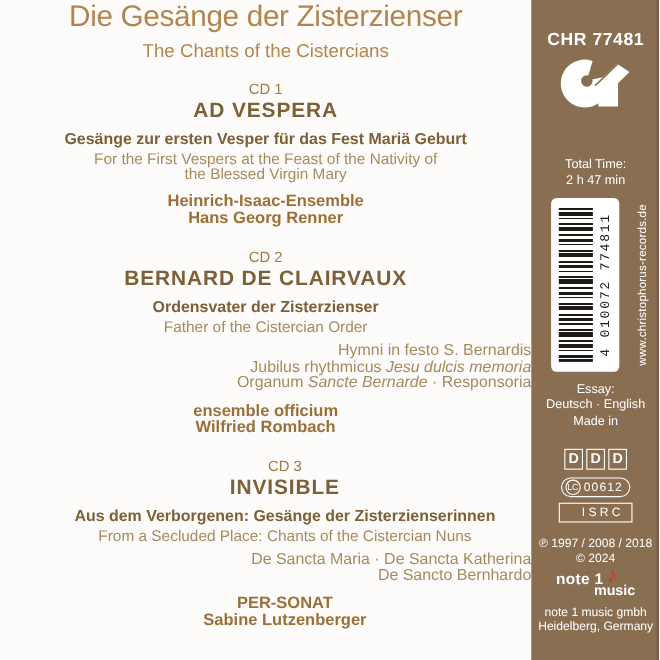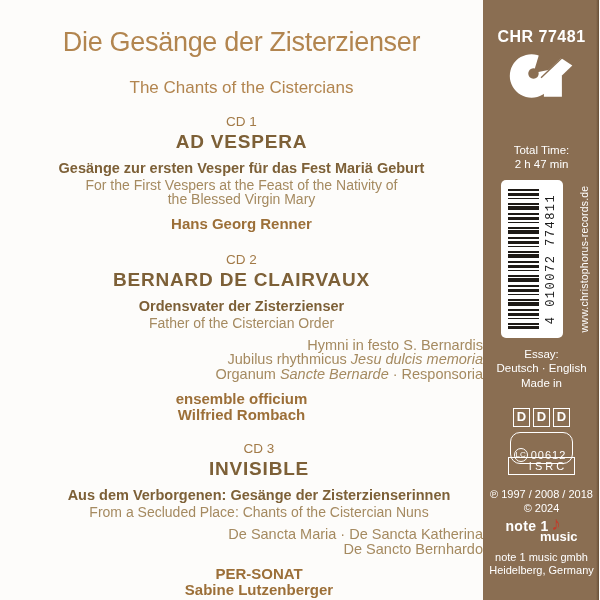--- a/index.html
+++ b/index.html
@@ -17,23 +17,23 @@
   html,body { width:600px; height:600px; }
   body {
     display:flex;
     background:#fdfcfa;
     font-family:"Liberation Sans", sans-serif;
     overflow:hidden;
   }
 
   
   .main { width:483px; height:600px; text-align:center; }
-  .header { padding-top:27px; }
+  .header { }
   .title-de { font-size:27px; letter-spacing:-0.3px; color:var(--title-bronze); line-height:31px; }
-  .title-en { font-size:17px; color:var(--title-bronze); margin-top:20px; }
+  .title-en { font-size:17px; color:var(--title-bronze); margin-top:6px; }
 
   .cd1 { margin-top:16px; }
   .cd2 { margin-top:20px; }
   .cd3 { margin-top:19px;padding-left:35px; }
 
   .cd-label { font-size:13.5px; color:var(--cd-label-brown); }
   .cd-title { font-size:19px; font-weight:bold; letter-spacing:0.8px; color:var(--heading-brown); margin-top:2px; }
   .sub-de { font-size:14.5px; font-weight:bold; color:var(--heading-brown); margin-top:7px; }
   .sub-en { font-size:14px; color:var(--light-brown); line-height:14px; margin-top:2px; }
   .works { font-size:14.5px; color:var(--light-brown); line-height:14.5px; margin-top:8px;text-align:right; }
@@ -92,21 +92,21 @@
 
   .ddd { top:408px; display:flex; justify-content:center; gap:3px; }
   .ddd-box {
     width:17px; height:19px; border:1.5px solid #fff;
     font-size:13px; font-weight:bold; line-height:16px;
   }
 
   .lc-row { top:432px; }
   .lc-pill {
     display:inline-flex; align-items:center; gap:3px;
-    border:1.5px solid #fff; border-radius:10px; padding:15px 6px 1px 3px;
+    border:1.5px solid #fff; border-radius:10px; padding:1px 6px 1px 3px;
     font-size:11px; letter-spacing:1px;
   }
   .lc-circle {
     display:inline-block; width:14px; height:14px; border:1.2px solid #fff;
     border-radius:50%; font-size:8px; line-height:12px; letter-spacing:0;
   }
 
   .isrc-row { top:456px; }
   .isrc-box {
     display:inline-block; border:1.5px solid #fff; padding:2px 7px 2px 20px;
@@ -134,20 +134,21 @@
 
   <div class="cd1">
     <div class="cd-label">CD 1</div>
     <div class="cd-title">AD VESPERA</div>
     <div class="sub-de">Gesänge zur ersten Vesper für das Fest Mariä Geburt</div>
     <div class="sub-en">
       <div>For the First Vespers at the Feast of the Nativity of</div>
       <div>the Blessed Virgin Mary</div>
     </div>
     <div class="artists">
+      <div>Heinrich-Isaac-Ensemble</div>
       <div>Hans Georg Renner</div>
     </div>
   </div>
 
   <div class="cd2">
     <div class="cd-label">CD 2</div>
     <div class="cd-title">BERNARD DE CLAIRVAUX</div>
     <div class="sub-de">Ordensvater der Zisterzienser</div>
     <div class="sub-en">Father of the Cistercian Order</div>
     <div class="works">

